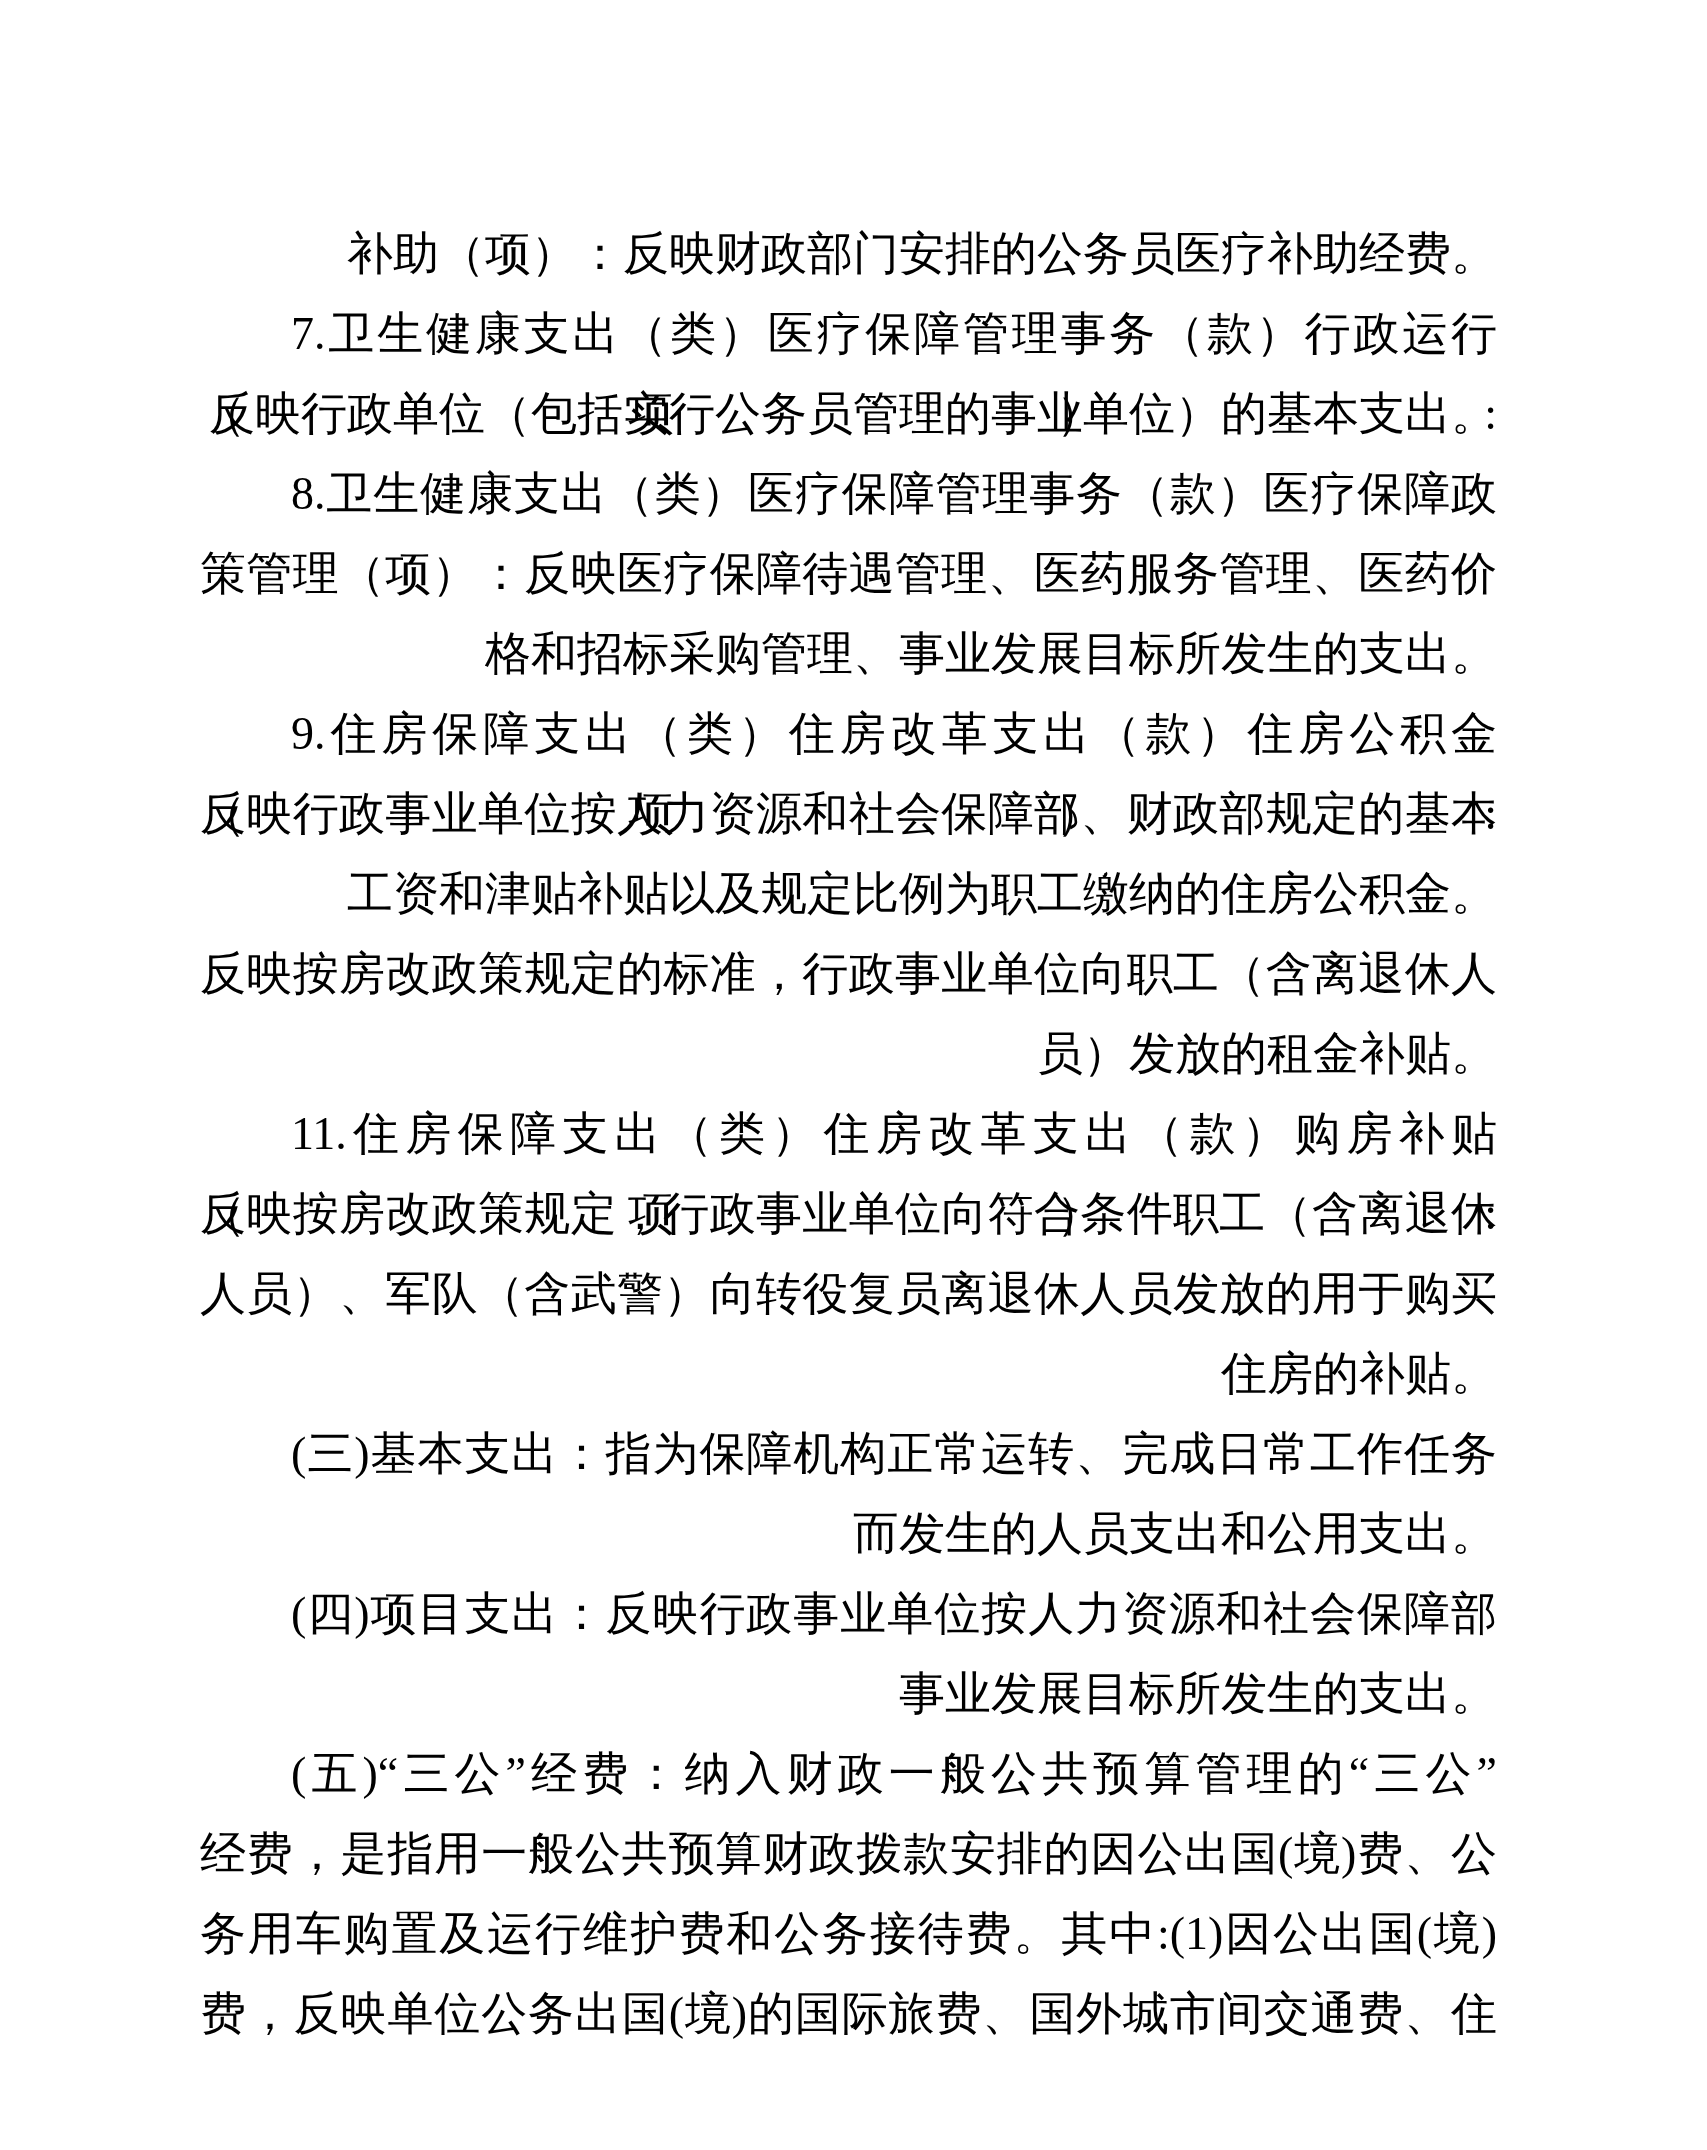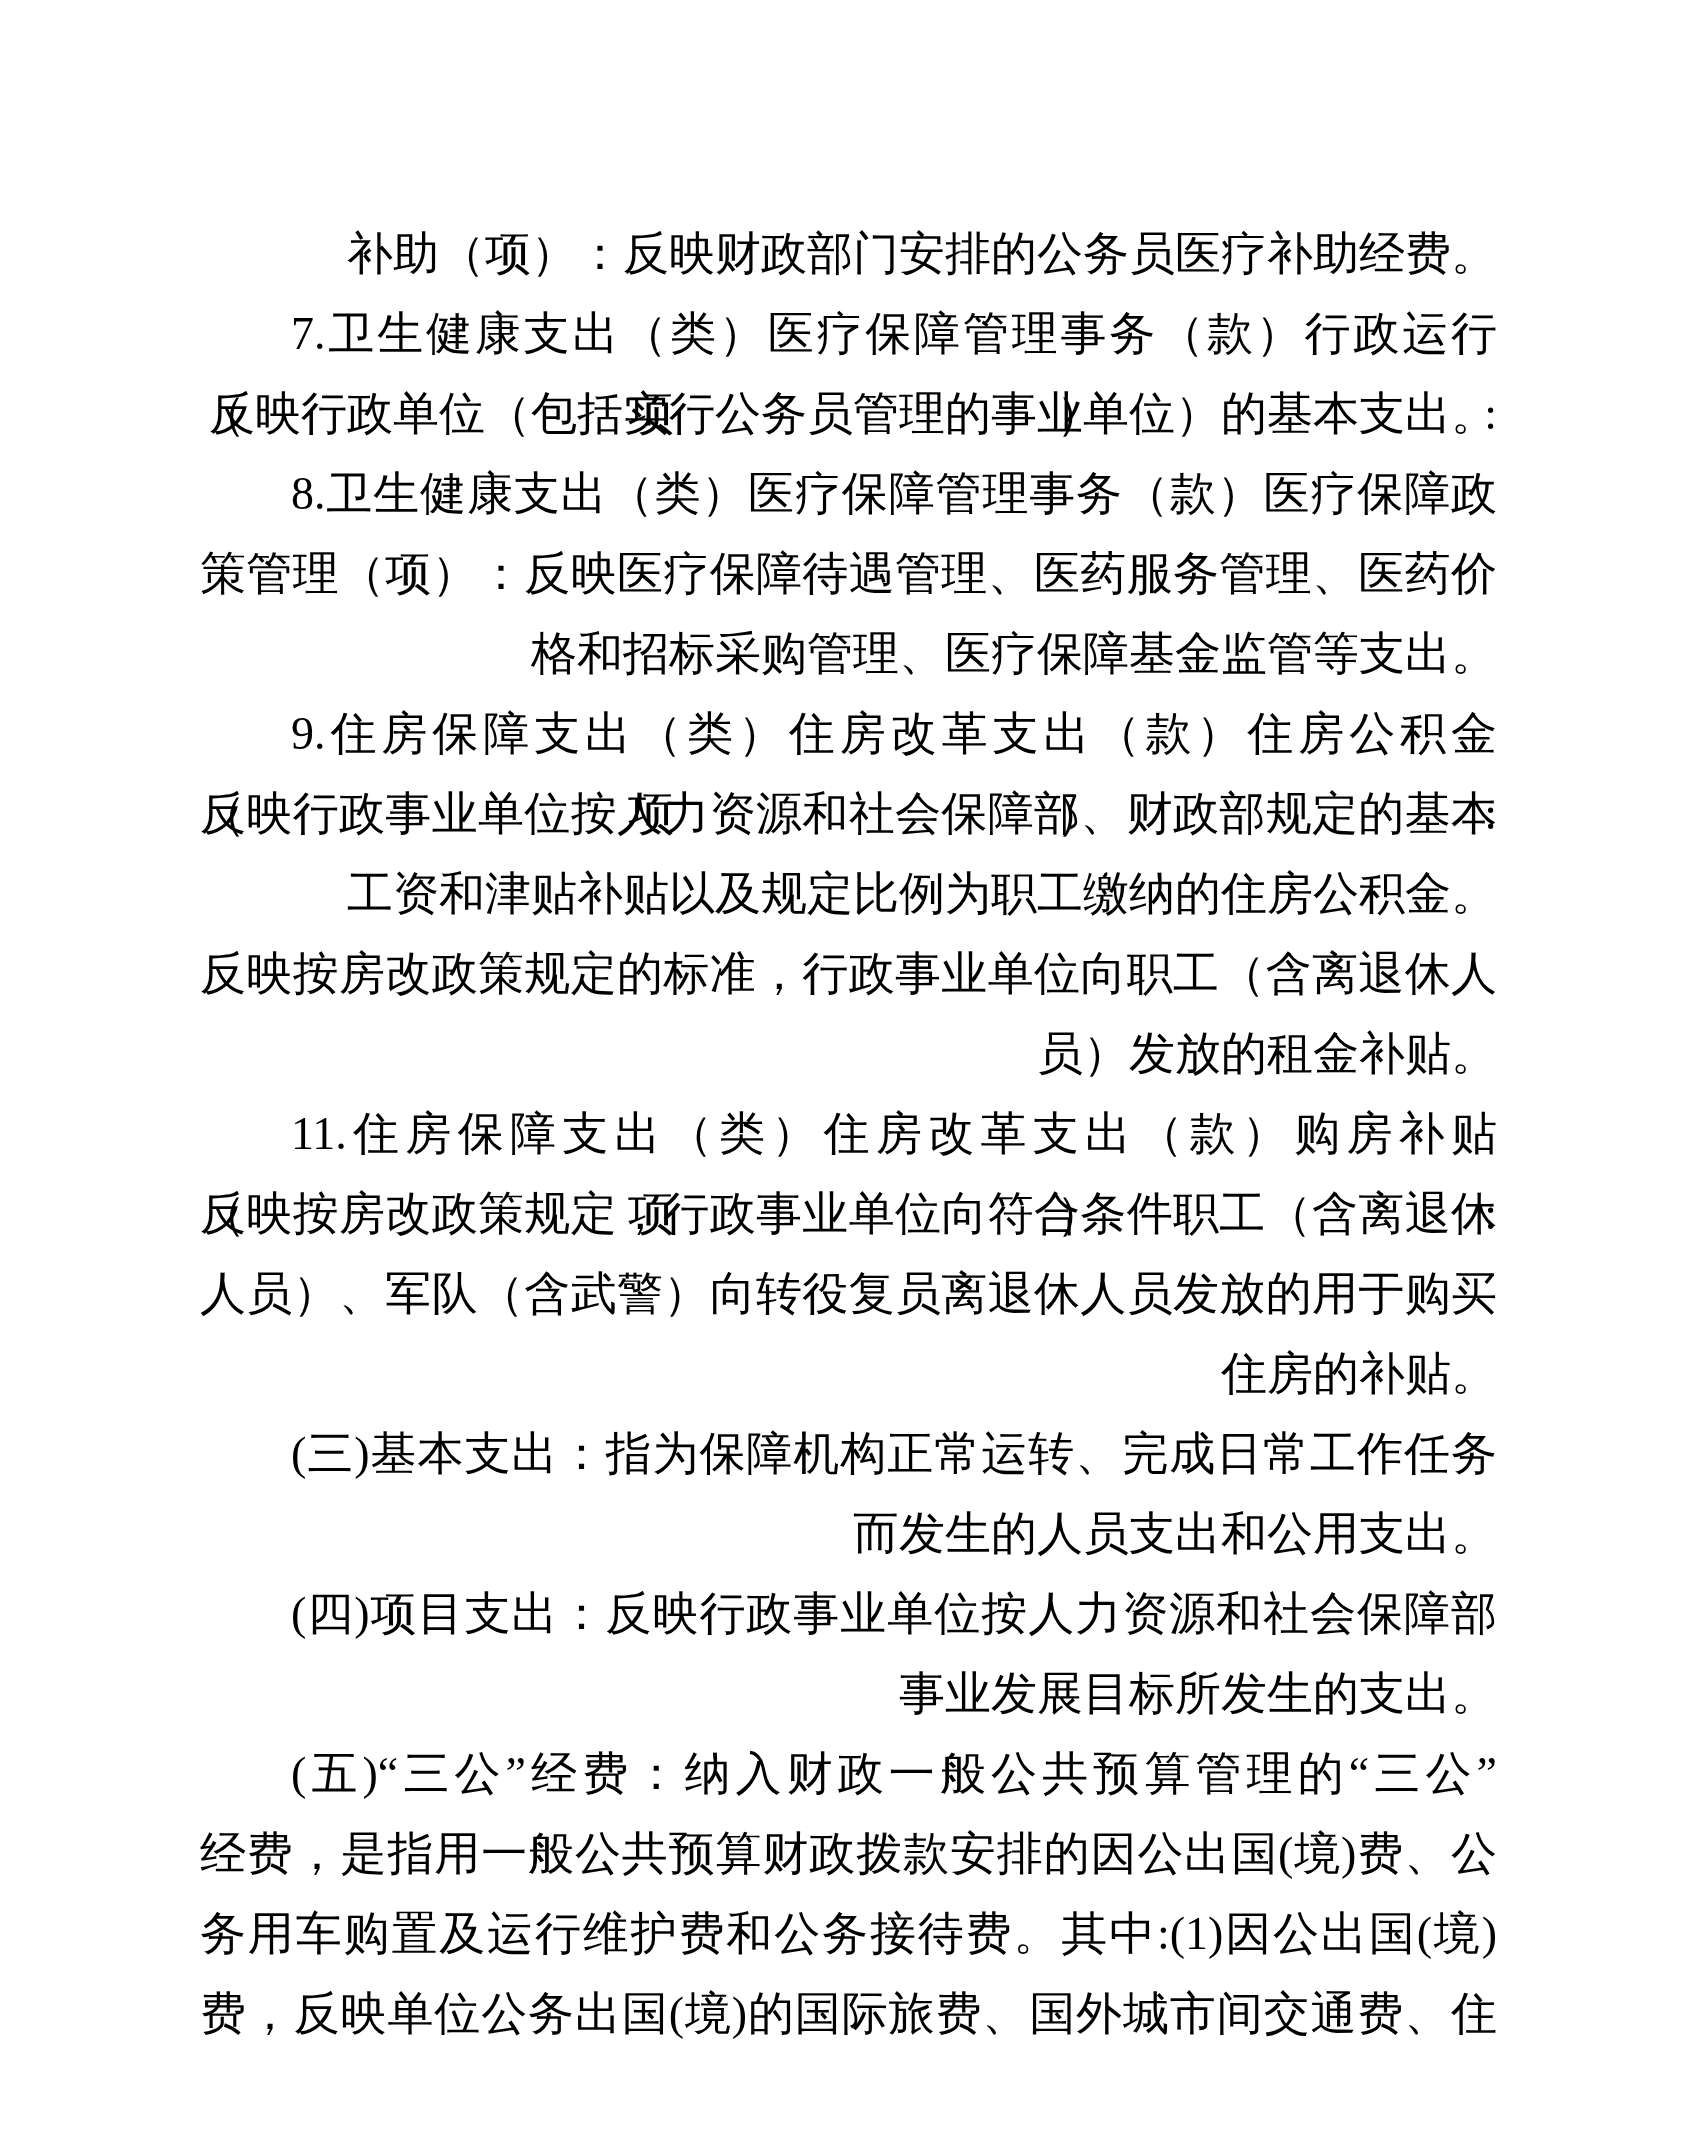--- a/index.html
+++ b/index.html
@@ -36,21 +36,21 @@
 </head>
 <body>
 
 <div class="page">
   <div class="textblock" id="textblock">
       <div class="line">补助（项）：反映财政部门安排的公务员医疗补助经费。</div>
       <div class="line indent full">7.卫生健康支出（类）医疗保障管理事务（款）行政运行（项）:</div>
       <div class="line">反映行政单位（包括实行公务员管理的事业单位）的基本支出。</div>
       <div class="line indent full">8.卫生健康支出（类）医疗保障管理事务（款）医疗保障政</div>
       <div class="line full">策管理（项）：反映医疗保障待遇管理、医药服务管理、医药价</div>
-      <div class="line">格和招标采购管理、医疗保障基金监管等支出。</div>
+      <div class="line">格和招标采购管理、事业发展目标所发生的支出。</div>
       <div class="line indent full">9.住房保障支出（类）住房改革支出（款）住房公积金（项）:</div>
       <div class="line full">反映行政事业单位按人力资源和社会保障部、财政部规定的基本</div>
       <div class="line">工资和津贴补贴以及规定比例为职工缴纳的住房公积金。</div>
       <div class="line full">反映按房改政策规定的标准，行政事业单位向职工（含离退休人</div>
       <div class="line">员）发放的租金补贴。</div>
       <div class="line indent full">11.住房保障支出（类）住房改革支出（款）购房补贴（项）:</div>
       <div class="line full">反映按房改政策规定，行政事业单位向符合条件职工（含离退休</div>
       <div class="line full">人员）、军队（含武警）向转役复员离退休人员发放的用于购买</div>
       <div class="line">住房的补贴。</div>
       <div class="line indent full">(三)基本支出：指为保障机构正常运转、完成日常工作任务</div>

